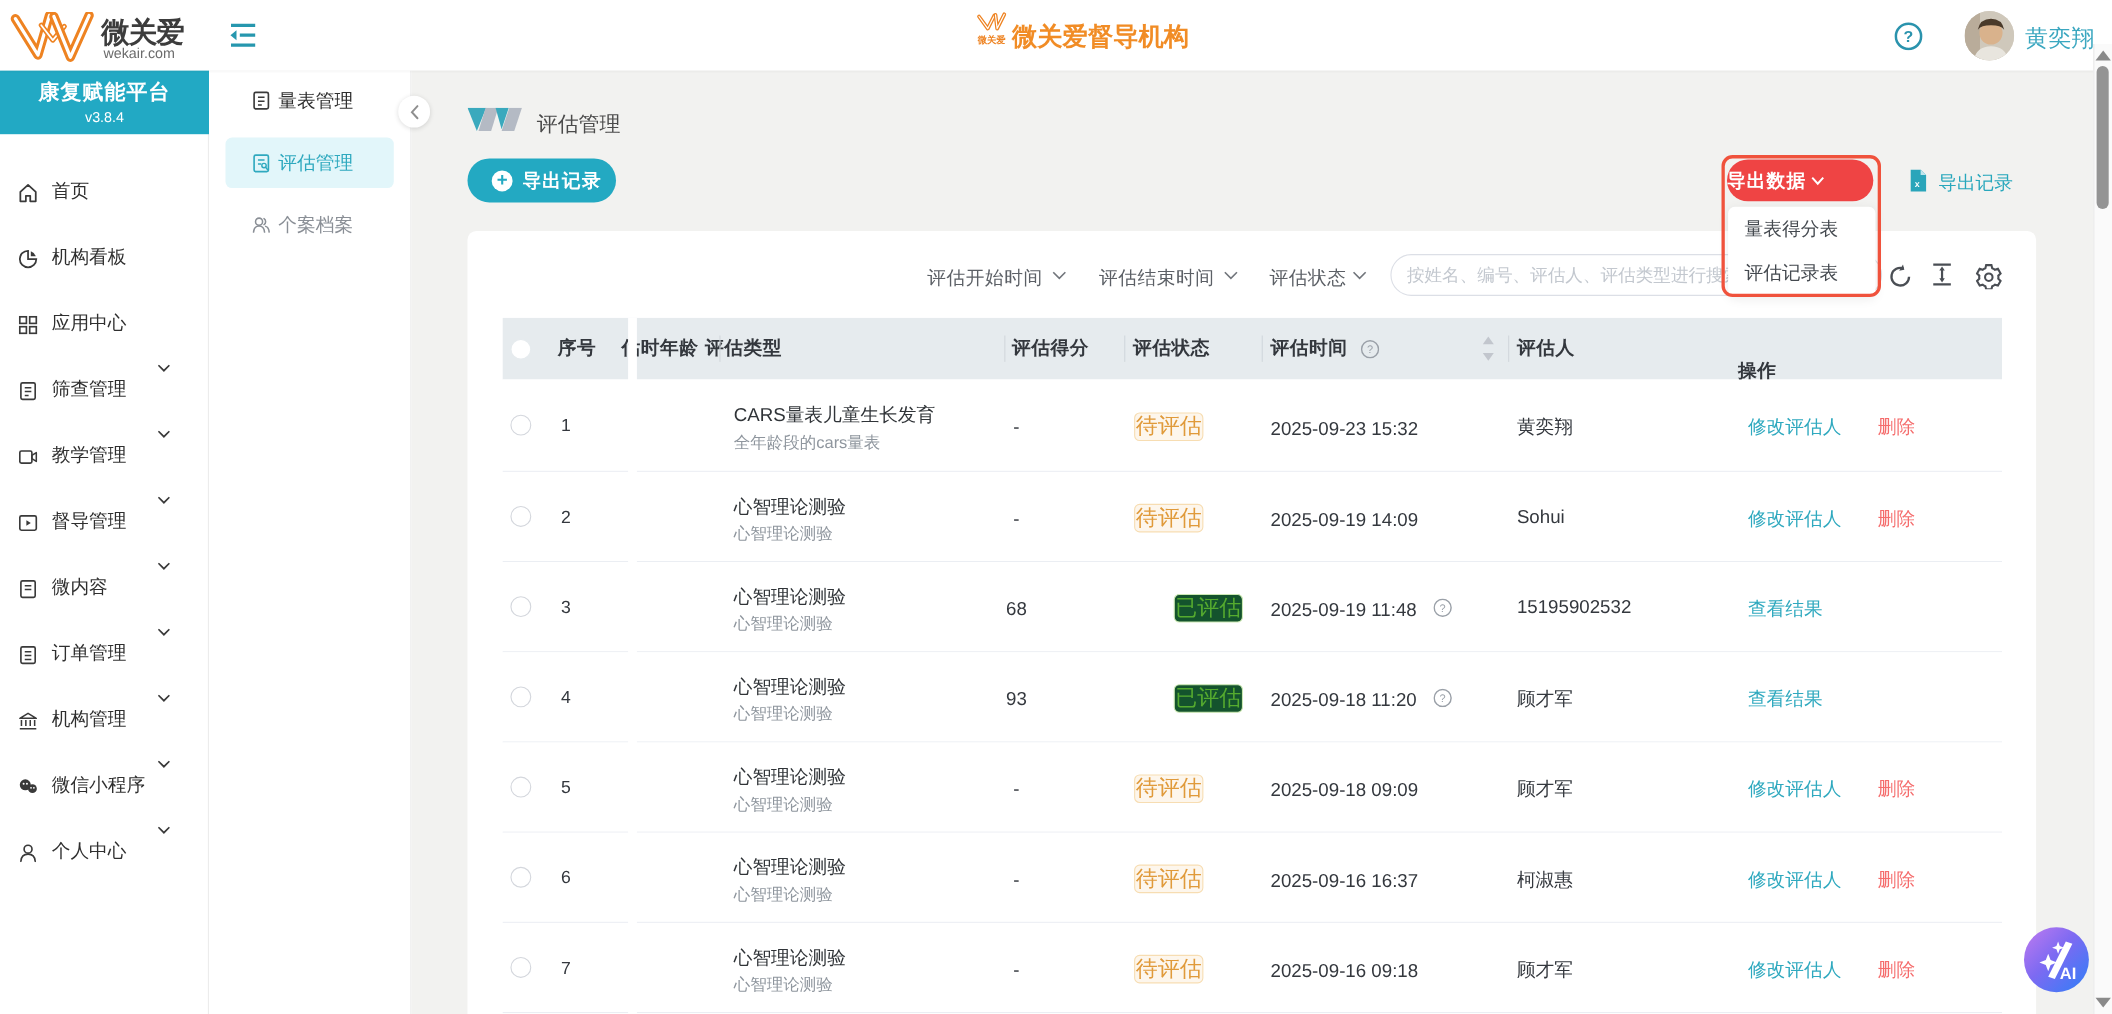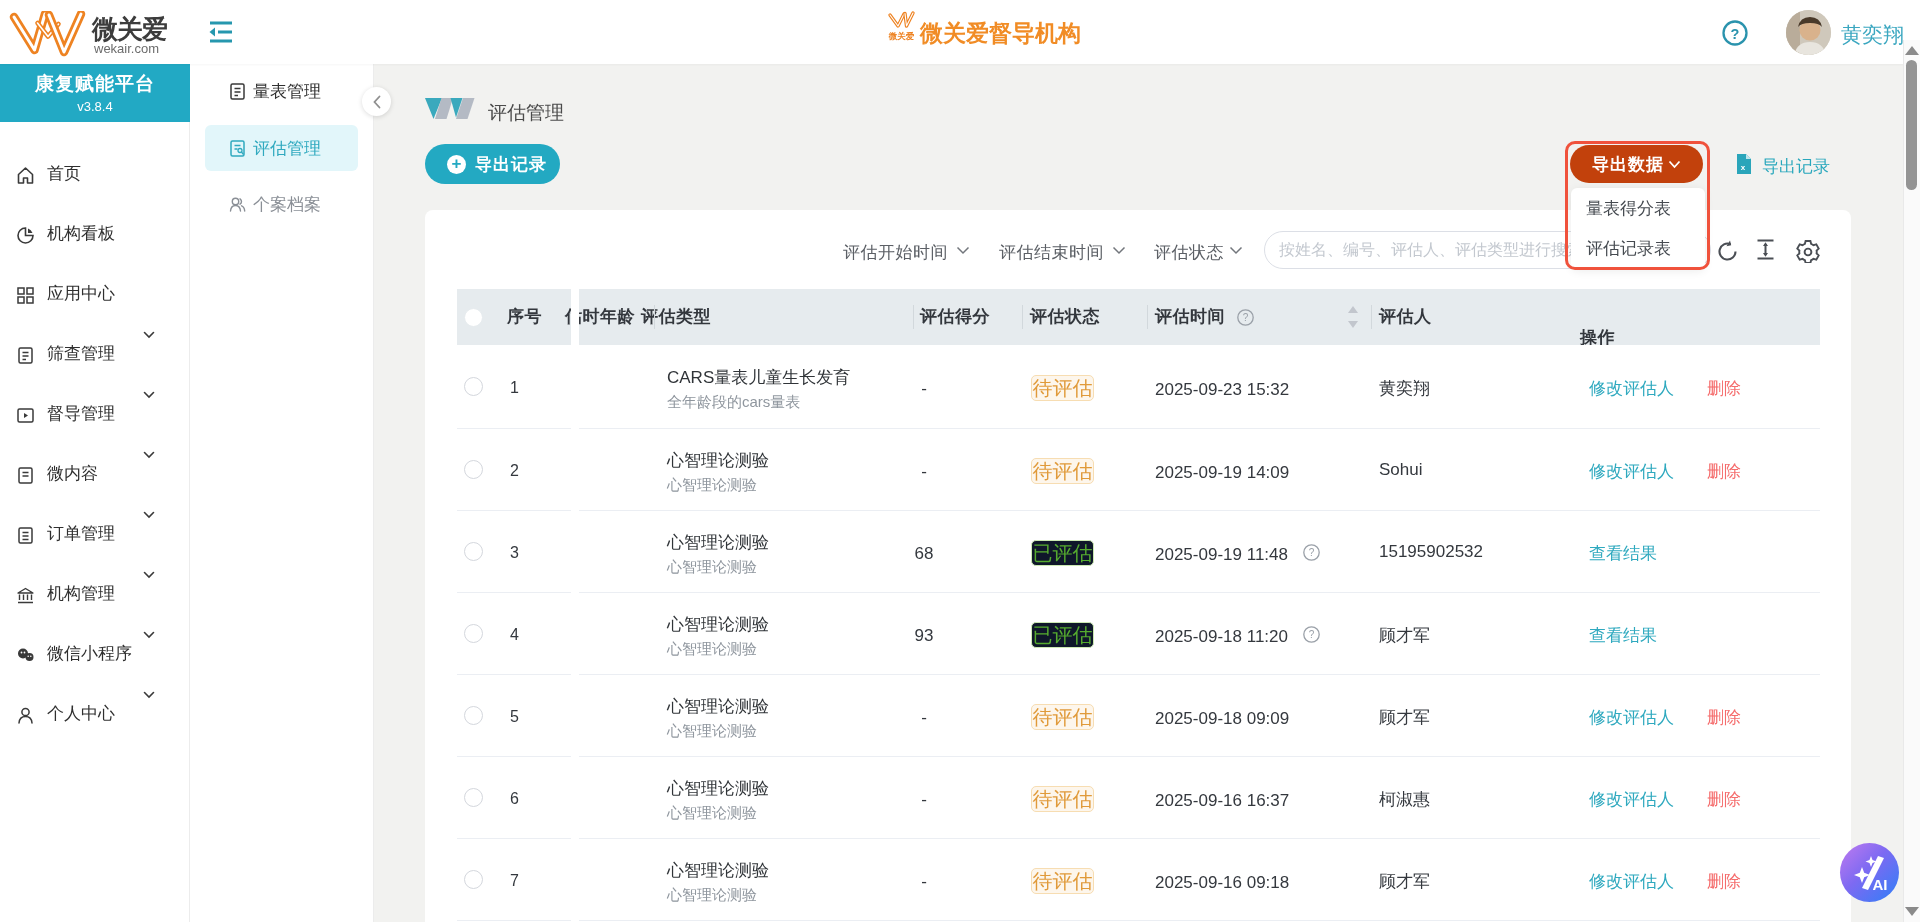--- a/index.html
+++ b/index.html
@@ -38,21 +38,21 @@
 .m2.grey { color:#8a8f96; }
 
 
 #main { position:absolute; left:374px; top:64px; width:1529px; height:858px; background:#f2f2f0; }
 #colbtn { position:absolute; left:362px; top:87px; width:29px; height:29px; border-radius:50%; background:#fff; box-shadow:0 1px 5px rgba(0,0,0,.14); z-index:25; color:#9a9a9a; font-size:14px; text-align:center; line-height:27px;}
 #bclogo { position:absolute; left:425px; top:98px; }
 #bctitle { position:absolute; left:488px; top:100px; font-size:19px; color:#4b4b4b; }
 #newbtn { position:absolute; left:425px; top:144px; width:135px; height:40px; border-radius:20px; background:#23a9c2; color:#fff; display:flex; align-items:center; }
 #newbtn .plus { width:19px; height:19px; border-radius:50%; background:#fff; color:#23a9c2; font-size:17px; line-height:18px; text-align:center; margin-left:22px; font-weight:bold;}
 #newbtn .txt { font-size:17px; font-weight:bold; margin-left:9px; letter-spacing:1px;}
-#expbtn { position:absolute; z-index:16; left:1570px; top:145px; width:133px; height:38px; border-radius:19px; background:#c2410c; color:#fff; font-size:17px; font-weight:bold; letter-spacing:1px; display:flex; align-items:center; justify-content:center;}
+#expbtn { position:absolute; z-index:16; left:1570px; top:145px; width:133px; height:38px; border-radius:19px; background:#ef4444; color:#fff; font-size:17px; font-weight:bold; letter-spacing:1px; display:flex; align-items:center; justify-content:flex-start;}
 #expmenu { position:absolute; z-index:16; left:1571px; top:188px; width:134px; height:81px; background:#fff; border-radius:6px; box-shadow:0 2px 10px rgba(0,0,0,.08); }
 #expmenu div { height:40px; line-height:41px; padding-left:15px; font-size:17px; color:#454a50; }
 #redbox { position:absolute; left:1565px; top:141px; width:145px; height:129px; border:3px solid #f0523c; border-radius:10px; z-index:17; }
 #exprec { position:absolute; left:1736px; top:154px; }
 #exprec span { position:absolute; left:26px; top:1px; font-size:17px; color:#28a7bc; white-space:nowrap; }
 
 
 #card { position:absolute; left:425px; top:210px; width:1426px; height:712px; background:#fff; border-radius:8px 8px 0 0; }
 
 
@@ -66,21 +66,21 @@
 .th { position:absolute; top:289px; height:56px; line-height:56px; font-size:17px; letter-spacing:0.5px; font-weight:bold; color:#33373d; white-space:nowrap; }
 .vsep { position:absolute; top:16px; width:1px; height:24px; background:#d2d8dc; }
 .row { position:absolute; left:457px; width:1363px; height:82px; border-bottom:1px solid #ebeef3; background:#fff; }
 .cbx { position:absolute; left:464px; width:19px; height:19px; border:1px solid #d4d7dd; border-radius:50%; background:#fff; }
 .num { position:absolute; left:510px; font-size:16px; color:#34383e; }
 .t1l { position:absolute; left:667px; font-size:17px; color:#303438; white-space:nowrap; }
 .t2l { position:absolute; left:667px; font-size:15px; color:#8f969e; white-space:nowrap; }
 .scr { position:absolute; left:904px; width:40px; text-align:center; font-size:17px; color:#34383e; }
 .tag { position:absolute; left:1031px; width:63px; height:26px; border-radius:5px; font-size:20px; text-align:center; line-height:25px; }
 .tag.w { background:#fdf6ec; border:1px solid #f7ddb2; color:#e09a3a; }
-.tag.d { background:#0f172a; border:1px solid #cce9b3; color:#55ab2f; }
+.tag.d { background:#14532d; border:1px solid #cce9b3; color:#55ab2f;margin-left:36px; }
 .dat { position:absolute; left:1155px; font-size:17px; color:#34383e; white-space:nowrap; }
 .nam { position:absolute; left:1379px; font-size:17px; color:#34383e; white-space:nowrap; }
 .lnk { position:absolute; left:1589px; font-size:17px; color:#2fa9bf; white-space:nowrap; }
 .del { position:absolute; left:1707px; font-size:17px; color:#f56c6c; white-space:nowrap; }
 #wstrip { position:absolute; left:571px; top:289px; width:8px; height:633px; background:#fff; z-index:8; }
 
 
 #sbar { position:absolute; left:1903px; top:40px; width:17px; height:882px; background:#fafafa; border-left:1px solid #e9e9e9; z-index:40; }
 #sthumb { position:absolute; left:1906px; top:60px; width:11px; height:130px; border-radius:6px; background:#949494; z-index:41; }
 .sarrow { position:absolute; left:1905px; width:0; height:0; border-left:7px solid transparent; border-right:7px solid transparent; z-index:41; }
@@ -147,20 +147,26 @@
   <div class="m1"><svg width="19" height="19" viewBox="0 0 19 19">
         <rect x="2" y="2" width="6" height="6" fill="none" stroke="#3a3a3a" stroke-width="1.5"></rect>
         <rect x="11" y="2" width="6" height="6" fill="none" stroke="#3a3a3a" stroke-width="1.5"></rect>
         <rect x="2" y="11" width="6" height="6" fill="none" stroke="#3a3a3a" stroke-width="1.5"></rect>
         <rect x="11" y="11" width="6" height="6" fill="none" stroke="#3a3a3a" stroke-width="1.5"></rect>
       </svg>应用中心</div>
   <div class="m1"><svg width="19" height="19" viewBox="0 0 19 19">
         <rect x="3" y="2" width="13" height="15" rx="1.5" fill="none" stroke="#3a3a3a" stroke-width="1.5"></rect>
         <path d="M6.5 6.5 H12.5 M6.5 10 H12.5 M6.5 13.5 H10" stroke="#3a3a3a" stroke-width="1.4"></path>
       </svg>筛查管理<svg class="chev" width="12" height="8" viewBox="0 0 12 8">
+        <path d="M1.5 1.5 L6 6 L10.5 1.5" stroke="#3a3a3a" stroke-width="1.6" fill="none" stroke-linecap="round"></path>
+      </svg></div>
+  <div class="m1"><svg width="19" height="19" viewBox="0 0 19 19">
+        <rect x="2" y="4" width="11" height="11" rx="1.5" fill="none" stroke="#3a3a3a" stroke-width="1.5"></rect>
+        <path d="M13 8 L17 5.5 V13.5 L13 11 Z" fill="none" stroke="#3a3a3a" stroke-width="1.4" stroke-linejoin="round"></path>
+      </svg>教学管理<svg class="chev" width="12" height="8" viewBox="0 0 12 8">
         <path d="M1.5 1.5 L6 6 L10.5 1.5" stroke="#3a3a3a" stroke-width="1.6" fill="none" stroke-linecap="round"></path>
       </svg></div>
   <div class="m1"><svg width="19" height="19" viewBox="0 0 19 19">
         <rect x="2" y="3" width="15" height="13" rx="1.5" fill="none" stroke="#3a3a3a" stroke-width="1.5"></rect>
         <path d="M8 7 L12 9.5 L8 12 Z" fill="#3a3a3a"></path>
       </svg>督导管理<svg class="chev" width="12" height="8" viewBox="0 0 12 8">
         <path d="M1.5 1.5 L6 6 L10.5 1.5" stroke="#3a3a3a" stroke-width="1.6" fill="none" stroke-linecap="round"></path>
       </svg></div>
   <div class="m1"><svg width="19" height="19" viewBox="0 0 19 19">
         <rect x="3" y="2" width="13" height="15" rx="1.5" fill="none" stroke="#3a3a3a" stroke-width="1.5"></rect>

